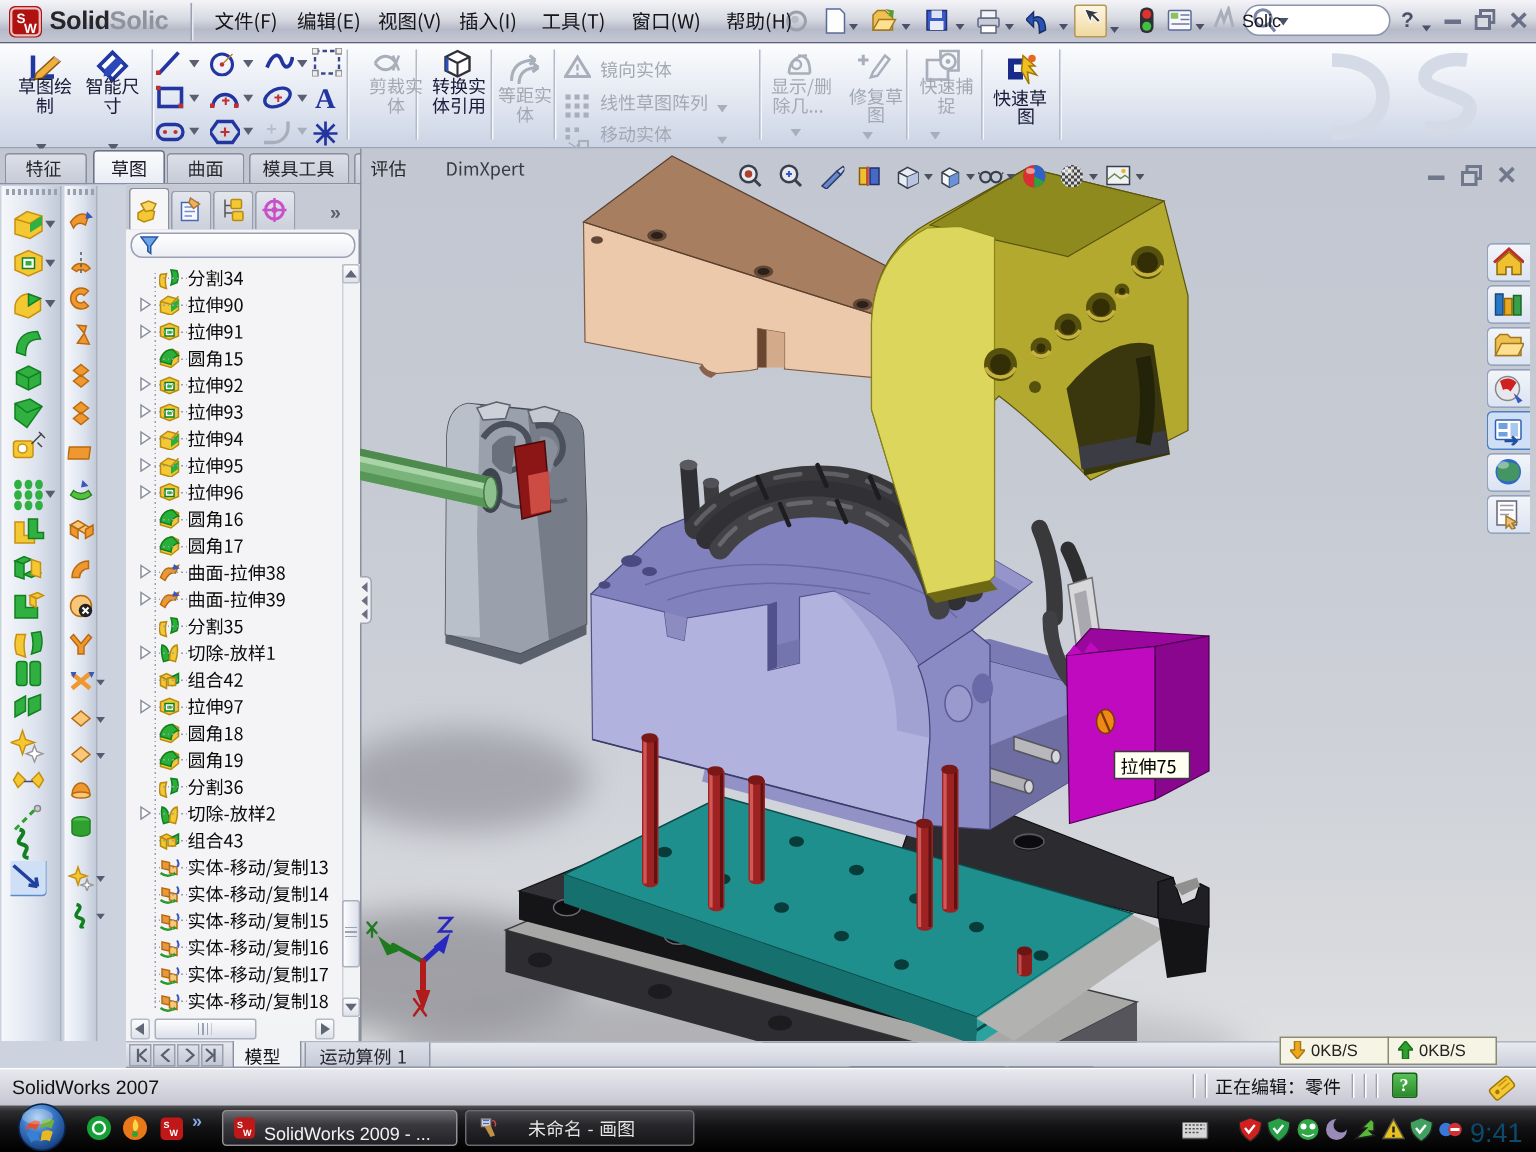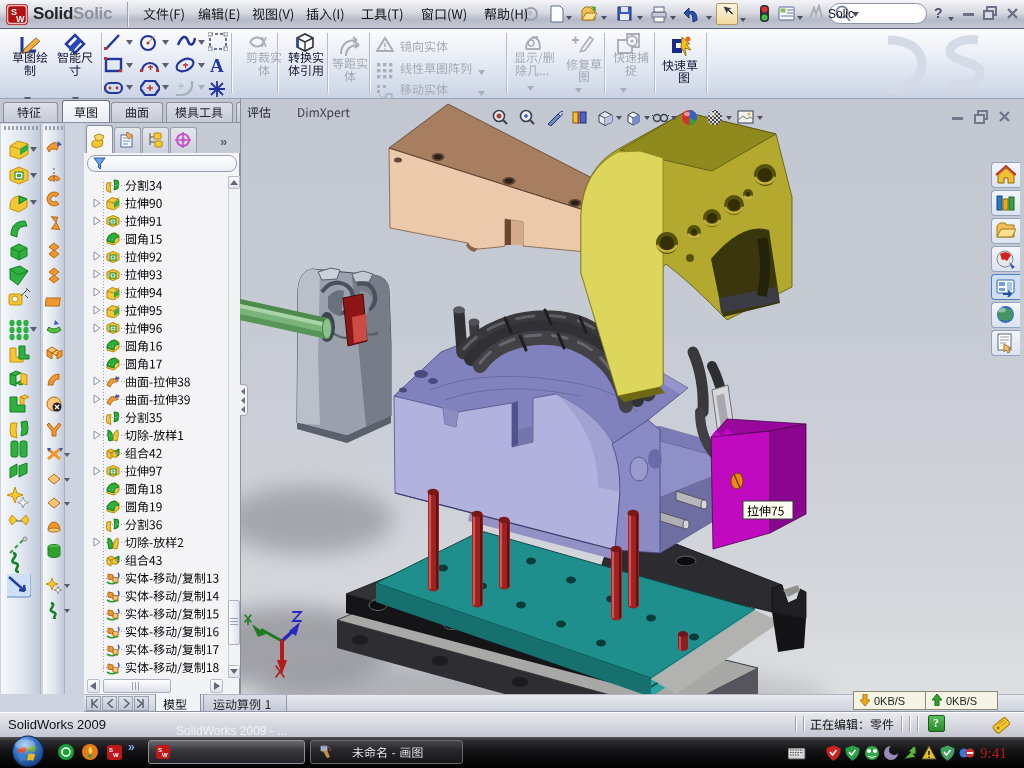--- a/index.html
+++ b/index.html
@@ -1093,21 +1093,21 @@
     <div class="abs" style="left:925px;top:691px;width:1px;height:19px;background:#8a8a74"></div>
     <svg class="abs" style="left:860px;top:694px" width="10" height="12">
       <path d="M3,0 h4 v6 h3 l-5,6 -5,-6 h3z" fill="#f0a818" stroke="#a87818"></path>
     </svg>
     <div class="abs" style="left:874px;top:695px;font-size:11px;color:#222;font-family:'Liberation Sans'">0KB/S</div>
     <svg class="abs" style="left:932px;top:694px" width="10" height="12">
       <path d="M3,12 h4 v-6 h3 l-5,-6 -5,6 h3z" fill="#30a030" stroke="#187018"></path>
     </svg>
     <div class="abs" style="left:946px;top:695px;font-size:11px;color:#222;font-family:'Liberation Sans'">0KB/S</div>
     <div class="abs" style="left:0;top:712px;width:1024px;height:25px;background:linear-gradient(180deg,#e8e8ee,#c6c6d2);border-top:1px solid #fff"></div>
-    <div class="abs" style="left:8px;top:717px;font-size:13px;color:#111;font-family:'Liberation Sans'">SolidWorks 2009</div>
+    <div class="abs" style="left:8px;top:717px;font-size:13px;color:#111;font-family:'Liberation Sans'">SolidWorks 2007</div>
     <div class="abs" style="left:795px;top:716px;width:2px;height:16px;background:#fdfdfd;border-left:1px solid #a0a0b0"></div>
     <div class="abs" style="left:803px;top:716px;width:2px;height:16px;background:#fdfdfd;border-left:1px solid #a0a0b0"></div>
     <div class="abs" style="left:901px;top:716px;width:2px;height:16px;background:#fdfdfd;border-left:1px solid #a0a0b0"></div>
     <div class="abs" style="left:909px;top:716px;width:2px;height:16px;background:#fdfdfd;border-left:1px solid #a0a0b0"></div>
     <div class="abs" style="left:917px;top:716px;width:2px;height:16px;background:#fdfdfd;border-left:1px solid #a0a0b0"></div>
     <div class="abs" style="left:928px;top:715px;width:17px;height:17px;background:linear-gradient(180deg,#58c058,#2a8a2a);border:1px solid #186018;border-radius:2px"></div>
     <div class="abs" style="left:933px;top:716px;font-size:12px;font-weight:bold;color:#fff;font-family:'Liberation Serif'">?</div>
     <svg class="abs" style="left:990px;top:714px" width="22" height="22" viewBox="0 0 22 22">
       <g transform="rotate(-40 11 11)">
         <rect x="3" y="7" width="16" height="9" rx="2" fill="#f4c832" stroke="#a07808"></rect>
@@ -1145,21 +1145,21 @@
       <text x="3" y="8" font-size="6" font-weight="bold" fill="#fff">S</text>
       <text x="7" y="13" font-size="6" font-weight="bold" fill="#fff">W</text>
     </svg>
     <div class="abs" style="left:128px;top:740px;color:#88a8e8;font-size:12px;font-weight:bold;font-family:'Liberation Sans'">»</div>
     <div class="abs" style="left:148px;top:740px;width:157px;height:24px;background:linear-gradient(180deg,#6a6a70,#3a3a3e 40%,#222226);border:1px solid #909098;border-radius:3px"></div>
     <svg class="abs" style="left:155px;top:744px" width="16" height="16">
       <rect x="1" y="1" width="14" height="14" rx="3" fill="#c01818"></rect>
       <text x="3" y="8" font-size="6" font-weight="bold" fill="#fff">S</text>
       <text x="7" y="13" font-size="6" font-weight="bold" fill="#fff">W</text>
     </svg>
-    <div class="abs" style="left:176px;top:724px;color:#f2f2f2;font-size:12px;font-family:'Liberation Sans'">SolidWorks 2009 - ...</div>
+    <div class="abs" style="left:176px;top:749px;color:#f2f2f2;font-size:12px;font-family:'Liberation Sans'">SolidWorks 2009 - ...</div>
     <div class="abs" style="left:310px;top:740px;width:153px;height:24px;background:linear-gradient(180deg,#48484c,#28282c 40%,#161618);border:1px solid #6a6a72;border-radius:3px"></div>
     <svg class="abs" style="left:318px;top:744px" width="16" height="16" viewBox="0 0 16 16">
       <path d="M3,2 h6 v5 h-6z" fill="#e8e8e8" stroke="#888"></path>
       <path d="M5,7 l4,7 3,-1 -3,-7z" fill="#c09048"></path>
       <path d="M10,3 c2,0 3,2 2,4" stroke="#d04848" fill="none"></path>
       <path d="M4,3 h4 M4,5 h4" stroke="#4868c8"></path>
     </svg>
     <svg class="abs" style="left:788px;top:748px" width="18" height="12">
       <rect x="0" y="0" width="17" height="11" rx="1" fill="#d8d8d8" stroke="#555"></rect>
       <path d="M2,2 h13 M2,4.5 h13 M2,7 h9" stroke="#555" stroke-width="1" stroke-dasharray="1.5,1"></path>
@@ -1190,21 +1190,21 @@
     </svg>
     <svg class="abs" style="left:940px;top:745px" width="15" height="16">
       <path d="M7.5,0 L15,3 c0,7 -3,10 -7.5,13 C3,13 0,10 0,3z" fill="#40a060" stroke="#222"></path>
       <path d="M4,7 l2.5,3 4,-5" stroke="#fff" fill="none" stroke-width="1.6"></path>
     </svg>
     <svg class="abs" style="left:959px;top:745px" width="16" height="16">
       <circle cx="5" cy="8" r="4.5" fill="#3878d8"></circle>
       <circle cx="11" cy="8" r="4.5" fill="#d03030"></circle>
       <rect x="8" y="7" width="6" height="2" fill="#fff"></rect>
     </svg>
-    <div class="abs" style="left:980px;top:745px;color:#b91c1c;font-size:15px;font-family:Liberation Serif, serif">9:41</div>
+    <div class="abs" style="left:980px;top:745px;color:#0c4a6e;font-size:18px;font-family:Liberation Sans, sans-serif">9:41</div>
     <svg class="abs" style="left:0;top:0;z-index:60;pointer-events:none" width="1024" height="768" viewBox="0 0 1024 768">
       <defs>
         <path id="g0" d="M5.5 -10.7C5.9 -10.1 6.3 -9.2 6.5 -8.7L7.5 -9C7.4 -9.5 6.9 -10.4 6.5 -11ZM0.7 -8.6V-7.7H2.7C3.4 -5.7 4.5 -4 5.8 -2.6C4.4 -1.4 2.6 -0.5 0.5 0.1C0.7 0.3 1 0.8 1.1 1C3.2 0.3 5.1 -0.6 6.5 -1.9C8 -0.6 9.8 0.4 11.9 0.9C12.1 0.7 12.3 0.3 12.6 0.1C10.5 -0.5 8.7 -1.4 7.3 -2.6C8.6 -4 9.6 -5.6 10.3 -7.7H12.4V-8.6ZM6.6 -3.3C5.3 -4.5 4.4 -6 3.7 -7.7H9.2C8.6 -5.9 7.7 -4.5 6.6 -3.3Z"></path>
         <path id="g1" d="M4.1 -4.4V-3.5H7.9V1H8.8V-3.5H12.4V-4.4H8.8V-7.3H11.8V-8.3H8.8V-10.8H7.9V-8.3H6.1C6.3 -8.8 6.4 -9.5 6.6 -10.1L5.6 -10.3C5.3 -8.6 4.8 -6.9 4 -5.8C4.3 -5.7 4.7 -5.5 4.8 -5.3C5.2 -5.9 5.5 -6.6 5.8 -7.3H7.9V-4.4ZM3.5 -10.9C2.8 -8.9 1.6 -7 0.4 -5.7C0.6 -5.5 0.9 -5 1 -4.7C1.4 -5.2 1.8 -5.7 2.2 -6.2V1H3.1V-7.8C3.6 -8.7 4 -9.6 4.4 -10.6Z"></path>
         <path id="g2" d="M3.1 2.5 3.8 2.2C2.7 0.4 2.2 -1.8 2.2 -4C2.2 -6.2 2.7 -8.4 3.8 -10.3L3.1 -10.6C1.9 -8.7 1.2 -6.6 1.2 -4C1.2 -1.5 1.9 0.6 3.1 2.5Z"></path>
         <path id="g3" d="M1.3 0H2.5V-4.3H6.1V-5.3H2.5V-8.5H6.8V-9.5H1.3Z"></path>
         <path id="g4" d="M1.3 2.5C2.5 0.6 3.2 -1.5 3.2 -4C3.2 -6.6 2.5 -8.7 1.3 -10.6L0.5 -10.3C1.7 -8.4 2.2 -6.2 2.2 -4C2.2 -1.8 1.7 0.4 0.5 2.2Z"></path>
         <path id="g5" d="M0.5 -0.7 0.8 0.2C1.8 -0.2 3.2 -0.8 4.5 -1.3L4.3 -2.1C2.9 -1.6 1.5 -1 0.5 -0.7ZM0.8 -5.5C1 -5.6 1.3 -5.7 2.7 -5.8C2.2 -5 1.7 -4.4 1.5 -4.1C1.1 -3.6 0.9 -3.3 0.6 -3.2C0.7 -3 0.8 -2.5 0.9 -2.4C1.1 -2.5 1.5 -2.7 4.4 -3.3C4.4 -3.5 4.3 -3.9 4.3 -4.1L2.2 -3.7C3.1 -4.9 4 -6.3 4.7 -7.8L3.9 -8.2C3.7 -7.7 3.4 -7.2 3.2 -6.7L1.7 -6.6C2.5 -7.7 3.2 -9.2 3.7 -10.6L2.8 -10.9C2.3 -9.3 1.5 -7.6 1.2 -7.2C0.9 -6.8 0.7 -6.4 0.5 -6.4C0.6 -6.1 0.7 -5.7 0.8 -5.5ZM8.1 -4.5V-2.6H7V-4.5ZM8.8 -4.5H9.7V-2.6H8.8ZM6.3 -5.4V0.9H7V-1.9H8.1V0.6H8.8V-1.9H9.7V0.6H10.4V-1.9H11.3V0.1C11.3 0.2 11.3 0.2 11.2 0.2C11.1 0.2 10.9 0.2 10.6 0.2C10.7 0.4 10.8 0.7 10.8 0.9C11.3 0.9 11.6 0.9 11.8 0.8C12 0.7 12.1 0.5 12.1 0.1V-5.4L11.3 -5.4ZM10.4 -4.5H11.3V-2.6H10.4ZM7.9 -10.7C8.1 -10.4 8.3 -9.9 8.4 -9.5H5.4V-6.7C5.4 -4.7 5.3 -1.8 4.1 0.3C4.3 0.4 4.7 0.7 4.8 0.8C6 -1.3 6.3 -4.4 6.3 -6.5H12V-9.5H9.5C9.3 -9.9 9.1 -10.5 8.8 -11ZM6.3 -8.7H11V-7.3H6.3Z"></path>
         <path id="g6" d="M7.2 -9.8H10.6V-8.4H7.2ZM6.3 -10.5V-7.7H11.6V-10.5ZM1.1 -4.3C1.2 -4.4 1.5 -4.5 2 -4.5H3.2V-2.6L0.5 -2.2L0.7 -1.2L3.2 -1.7V1H4.1V-1.9L5.6 -2.2L5.5 -3L4.1 -2.8V-4.5H5.3V-5.4H4.1V-7.4H3.2V-5.4H1.9C2.3 -6.3 2.7 -7.3 3 -8.4H5.4V-9.4H3.2C3.3 -9.8 3.4 -10.3 3.5 -10.7L2.5 -10.9C2.5 -10.4 2.4 -9.9 2.3 -9.4H0.6V-8.4H2C1.8 -7.4 1.5 -6.6 1.4 -6.2C1.1 -5.7 1 -5.2 0.8 -5.2C0.9 -4.9 1 -4.5 1.1 -4.3ZM10.6 -6.1V-5H7.3V-6.1ZM5.2 -1 5.4 -0.1 10.6 -0.5V1H11.5V-0.6L12.5 -0.7L12.5 -1.5L11.5 -1.4V-6.1H12.4V-7H5.5V-6.1H6.4V-1.1ZM10.6 -4.3V-3.1H7.3V-4.3ZM10.6 -2.4V-1.4L7.3 -1.1V-2.4Z"></path>
         <path id="g7" d="M1.3 0H6.9V-1H2.5V-4.5H6.1V-5.5H2.5V-8.5H6.8V-9.5H1.3Z"></path>

